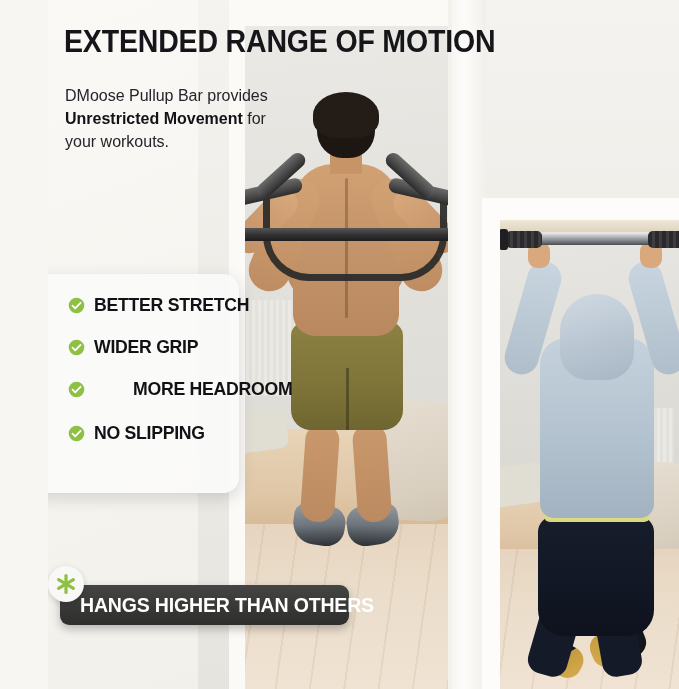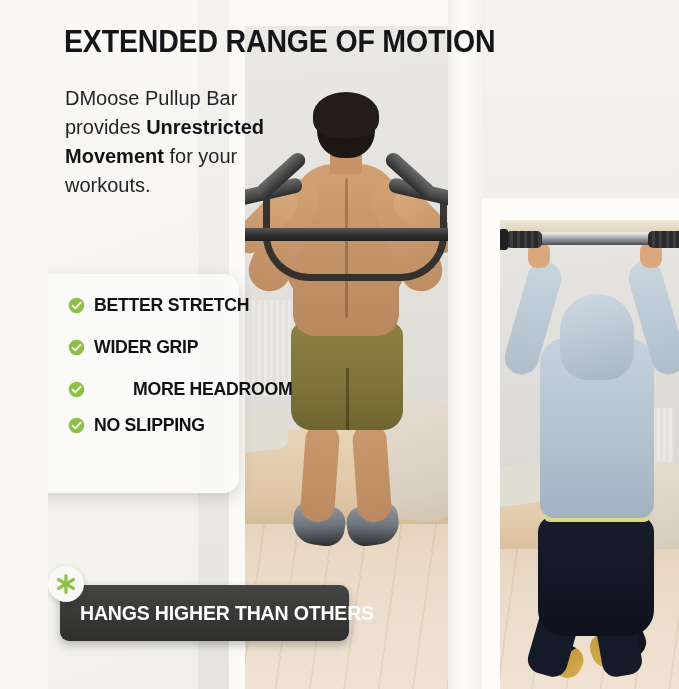--- a/index.html
+++ b/index.html
@@ -276,51 +276,51 @@
   .headline{
     position:absolute;left:16px;top:26px;
     font-size:31px;line-height:1.02;font-weight:700;letter-spacing:-0.2px;
     color:#16161a;
     font-family:"Liberation Sans Narrow","Liberation Sans",sans-serif;
     transform:scaleX(.92);transform-origin:left center;
     white-space:nowrap;
   }
   .subcopy{
     position:absolute;left:17px;top:84px;width:230px;
-    font-size:20px;line-height:1.45;color:#24242a;
+    font-size:16px;line-height:1.45;color:#24242a;
     font-family:"Liberation Sans",sans-serif;
   }
   .subcopy b{font-weight:700;color:#131317;}
 
   
   .fcard{
     position:absolute;left:-18px;top:274px;width:209px;height:219px;
     background:rgba(250,250,249,.93);
     border-radius:16px;
     box-shadow:0 5px 16px rgba(40,40,40,.17);
     padding:0;
   }
   .frow{
     position:absolute;left:38px;display:flex;align-items:center;gap:9px;
     white-space:nowrap;
   }
   .frow:nth-of-type(1){top:20px;}
   .frow:nth-of-type(2){top:62px;}
   .frow:nth-of-type(3){top:104px;gap:48px;}
-  .frow:nth-of-type(4){top:140px;}
+  .frow:nth-of-type(4){top:148px;}
   .ftext{
     font-size:19px;font-weight:700;color:#121216;letter-spacing:-0.3px;
     font-family:"Liberation Sans Narrow","Liberation Sans",sans-serif;
     transform:scaleX(.93);transform-origin:left center;
   }
   .chk{flex:0 0 auto;width:17px;height:17px;display:block;}
 
   
   .banner{
-    position:absolute;left:12px;top:585px;width:289px;height:56px;
+    position:absolute;left:12px;top:585px;width:289px;height:40px;
     background:linear-gradient(180deg,#454543 0%,#393938 50%,#2e2e2d 100%);
     border-radius:9px;
     box-shadow:0 4px 10px rgba(0,0,0,.25);
     display:flex;align-items:center;
   }
   .banner-text{
     margin-left:20px;color:#ffffff;font-size:21px;font-weight:700;
     letter-spacing:-0.2px;white-space:nowrap;
     font-family:"Liberation Sans Narrow","Liberation Sans",sans-serif;
     transform:scaleX(.93);transform-origin:left center;

